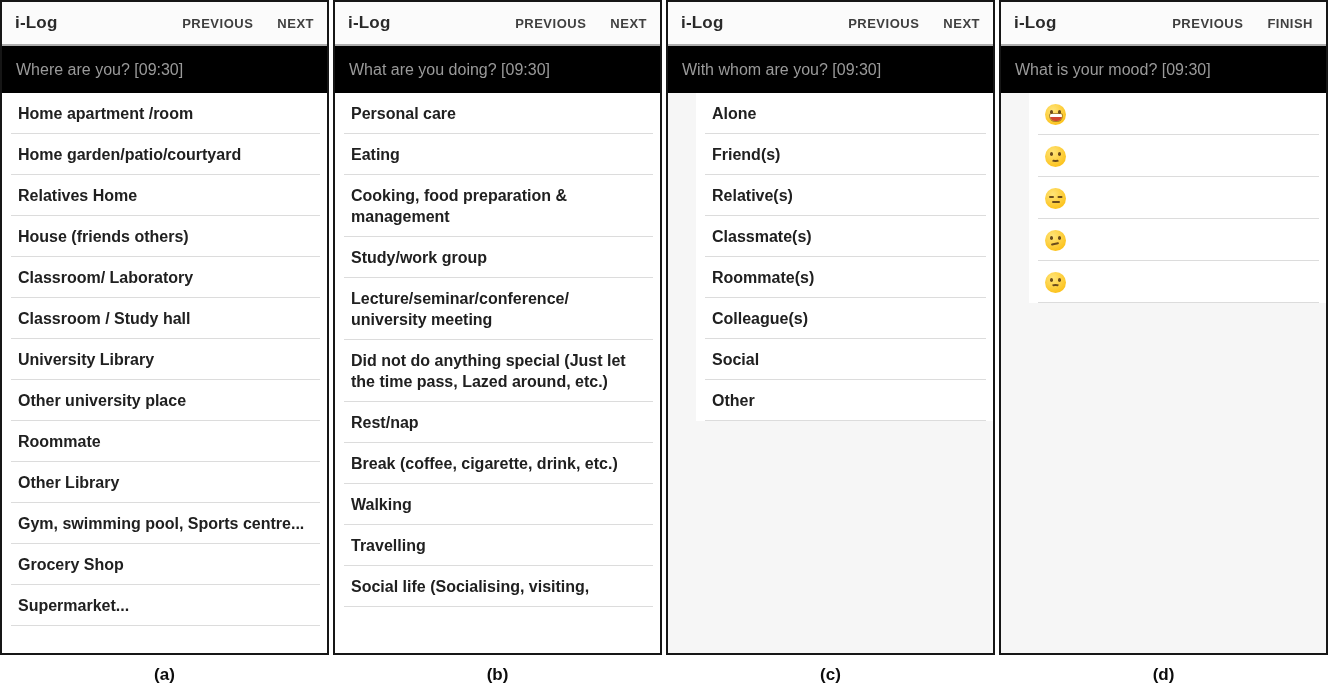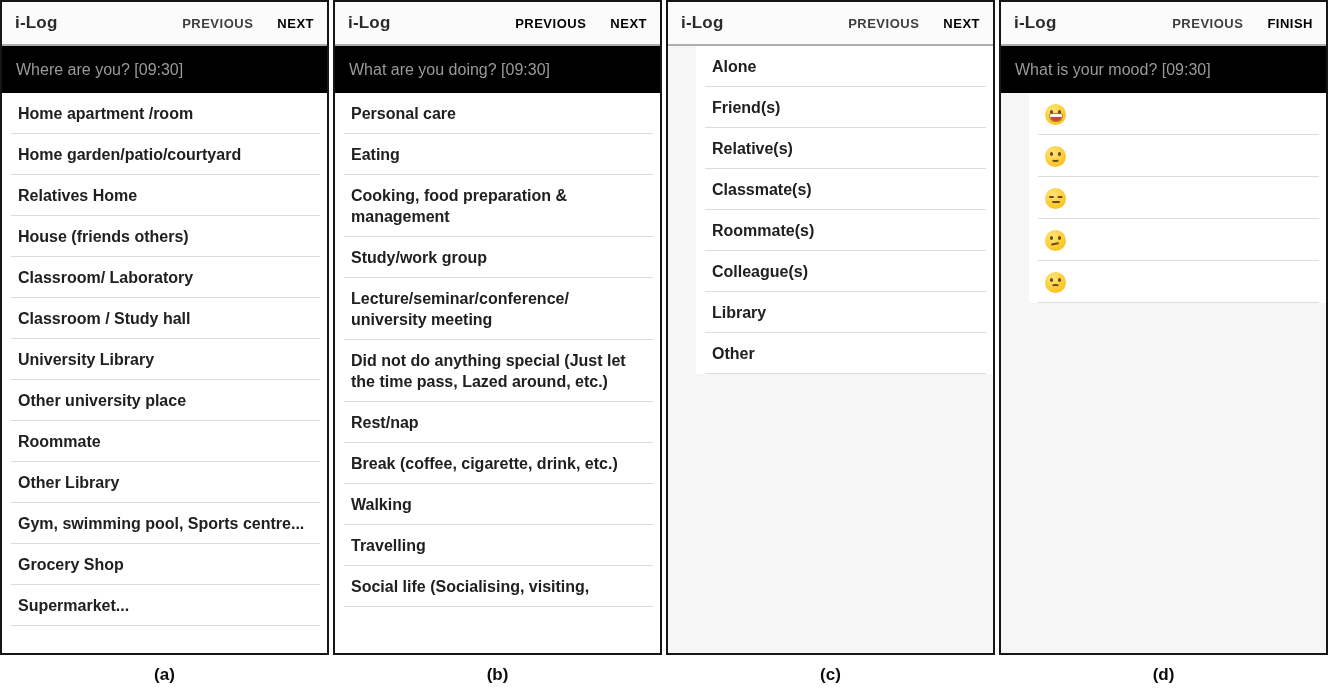--- a/index.html
+++ b/index.html
@@ -19,21 +19,21 @@
     display:flex; align-items:center; justify-content:space-between;
     padding:0 13px; background:#fbfbfb; border-bottom:2px solid #aeaeae;
   }
   .app-title { font-size:17px; font-weight:bold; color:#2a2a2a; letter-spacing:0.2px; }
   .appbar-actions { display:flex; align-items:center; gap:24px;margin-left:36px; }
   .navbtn {
     background:none; border:none; padding:0; margin:0; cursor:pointer;
     font-family:inherit; font-size:13px; font-weight:bold; letter-spacing:0.5px;
   }
   .navbtn[data-state="enabled"]  { color:#3e3e3e; }
-  .navbtn[data-state="disabled"] { color:#000000; }
+  .navbtn[data-state="disabled"] { color:#404040; }
   .question {
     flex:0 0 47px; box-sizing:border-box; display:flex; align-items:center;
     padding:0 14px; background:#000000; color:#9a9a9a; font-size:16px;
   }
   .list { flex:1 1 auto; overflow:hidden; background:#ffffff; }
   .list.gray-tail { background:#f6f6f6;padding-left:28px; }
   .row {
     position:relative; background:#ffffff;
     padding:10px 16px; box-sizing:border-box;
     font-size:16px; line-height:21px; color:#202020;font-weight:bold;
@@ -195,41 +195,42 @@
   </section>
 
   <section class="panel">
     <header class="appbar">
       <span class="app-title">i-Log</span>
       <nav class="appbar-actions">
         <button class="navbtn" data-state="enabled">PREVIOUS</button>
         <button class="navbtn" data-state="disabled">NEXT</button>
       </nav>
     </header>
+    <div class="question">With whom are you? [09:30]</div>
     <div class="list gray-tail">
       <div class="row">
           <span>Alone</span>
         </div>
         <div class="row">
           <span>Friend(s)</span>
         </div>
         <div class="row">
           <span>Relative(s)</span>
         </div>
         <div class="row">
           <span>Classmate(s)</span>
         </div>
         <div class="row">
           <span>Roommate(s)</span>
         </div>
         <div class="row">
           <span>Colleague(s)</span>
         </div>
         <div class="row">
-          <span>Library</span>
+          <span>Social</span>
         </div>
         <div class="row">
           <span>Other</span>
         </div>
     </div>
   </section>
 
   <section class="panel">
     <header class="appbar">
       <span class="app-title">i-Log</span>

